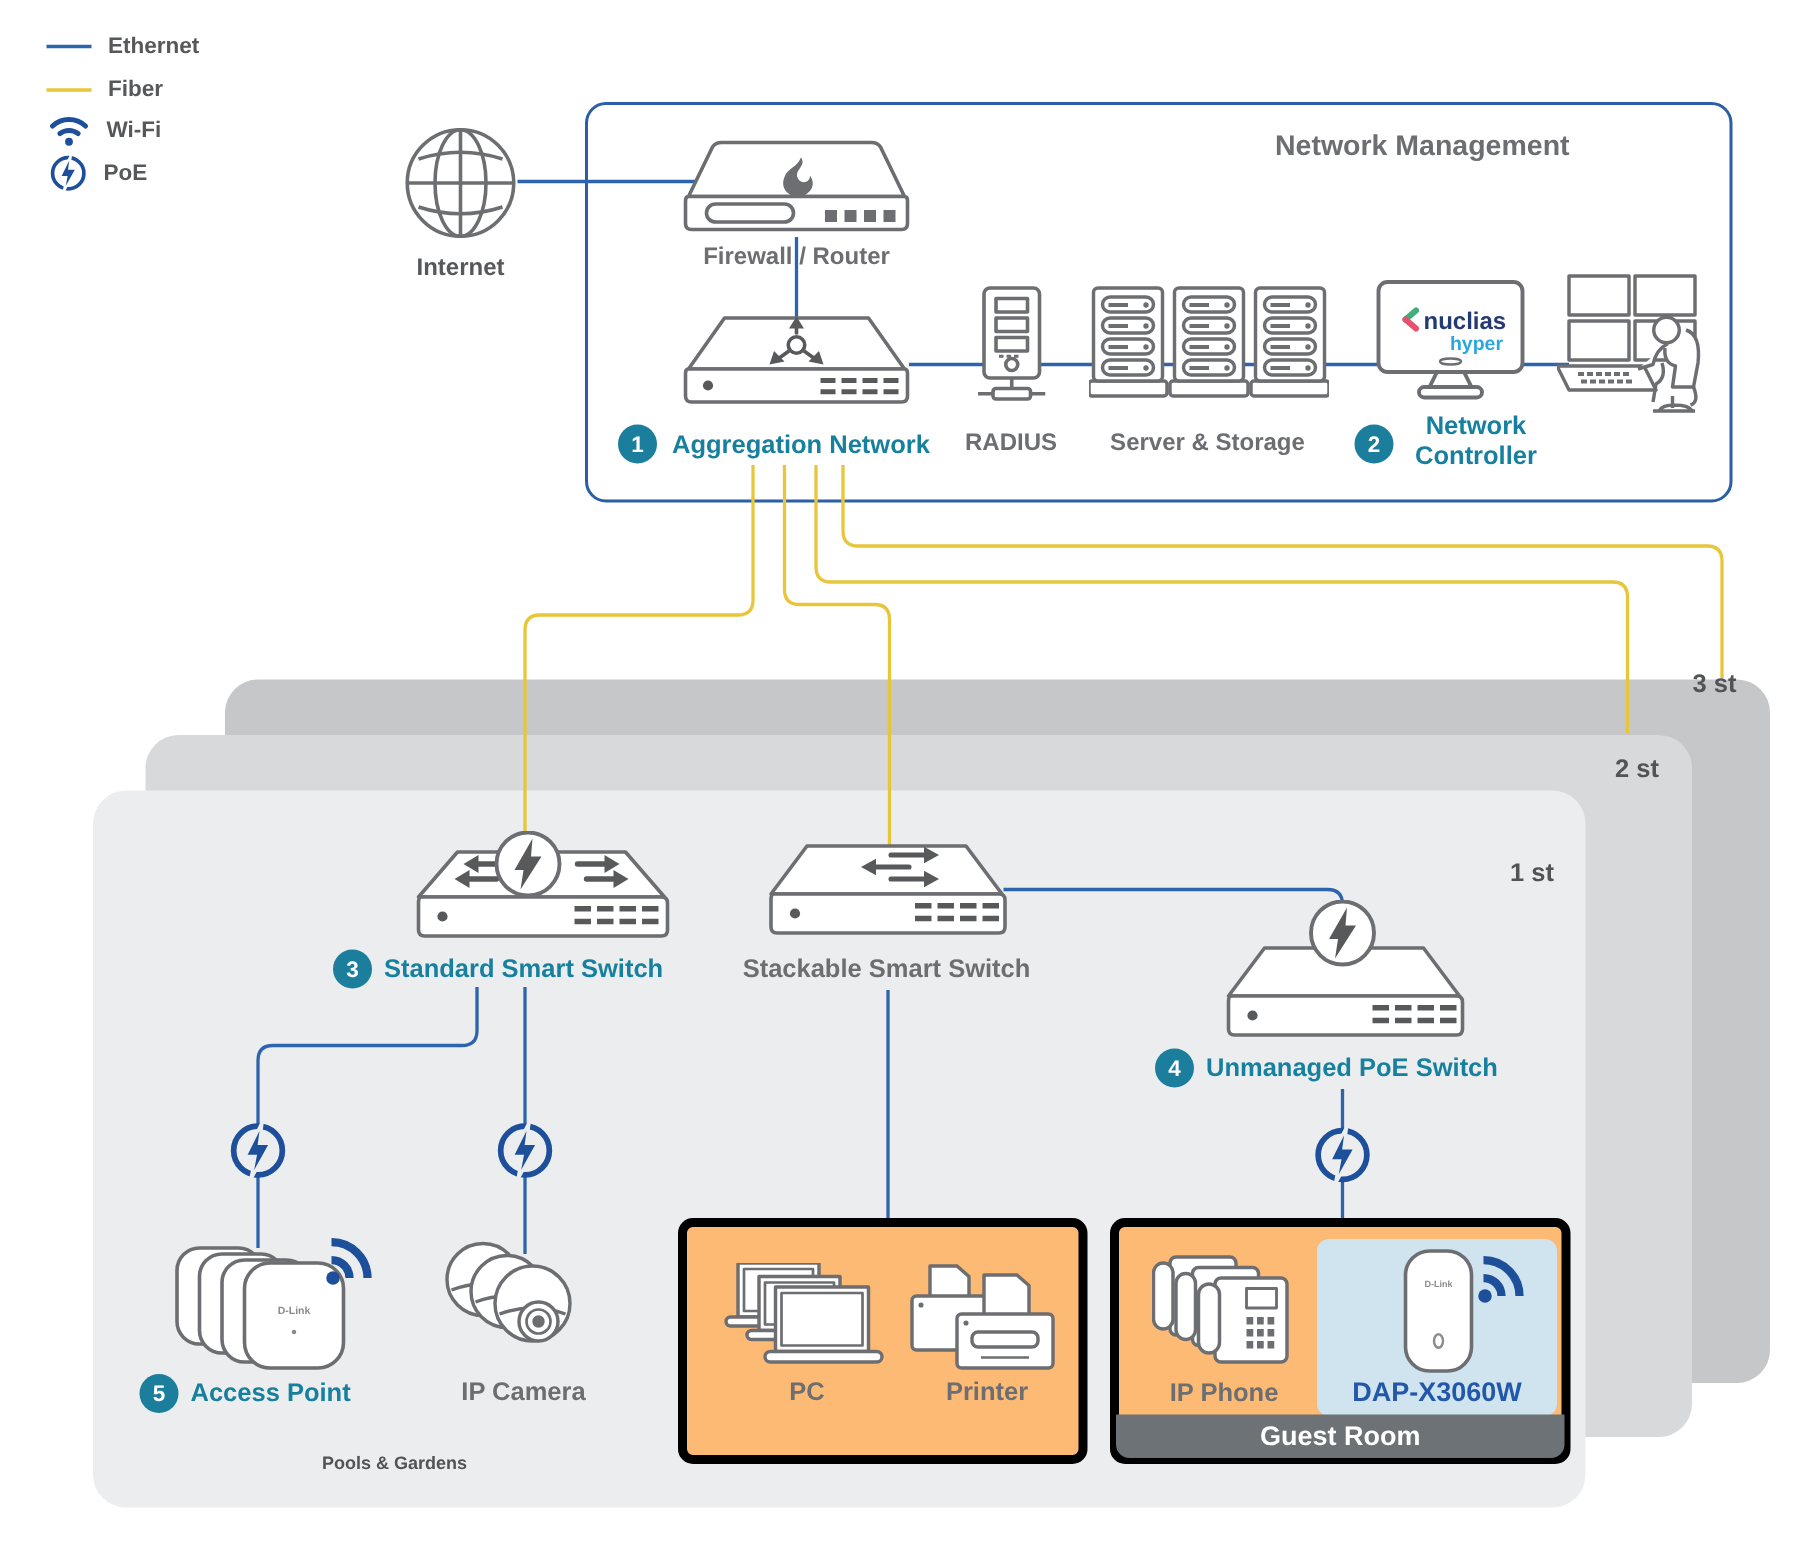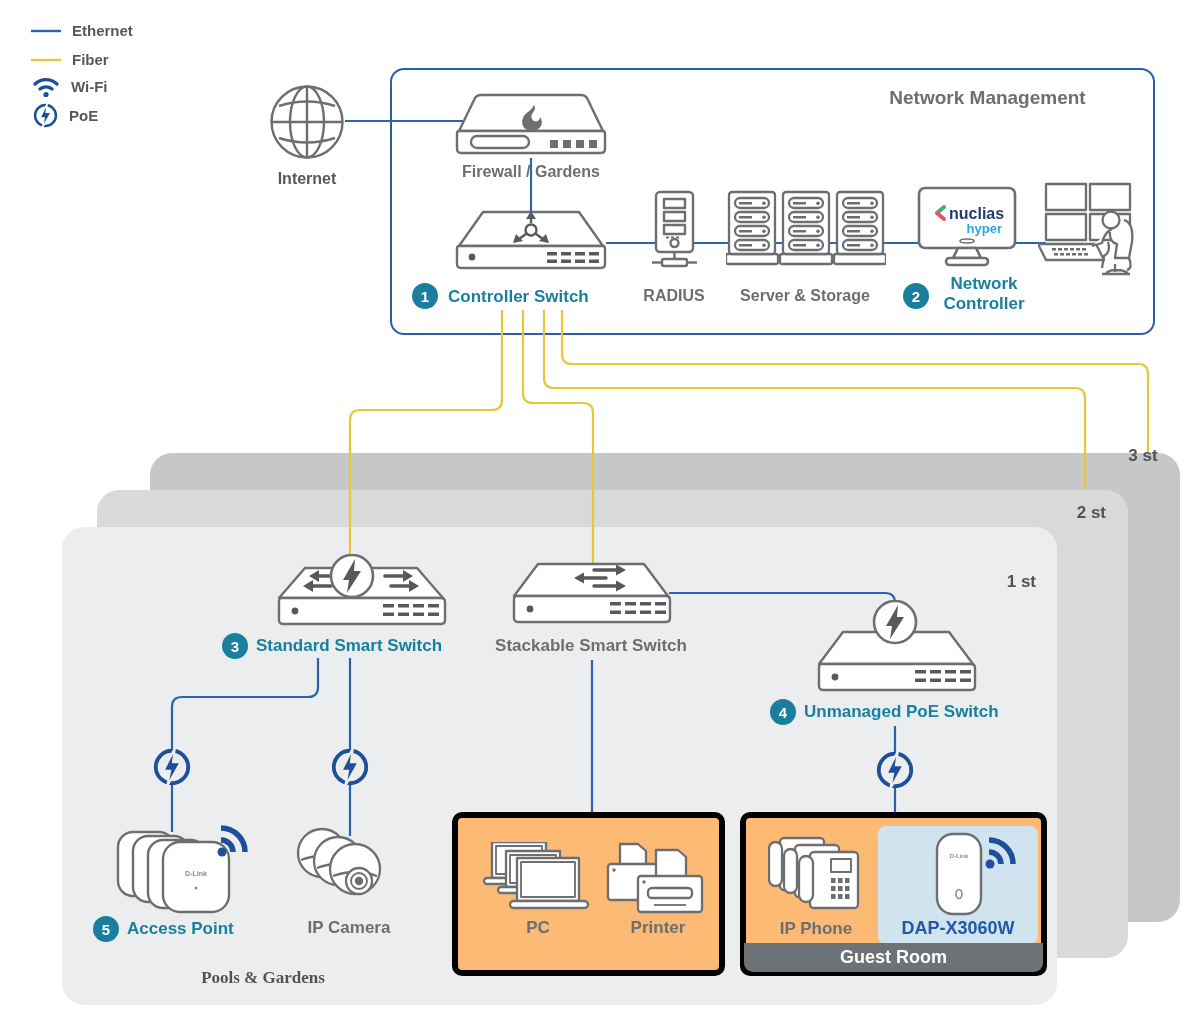--- a/index.html
+++ b/index.html
@@ -63,21 +63,21 @@
   </div>
 
   <div class="panel" style="left:150px;top:453px;width:1030px;height:469px;background:#c6c7c9;"></div>
   <div class="panel" style="left:97px;top:490px;width:1031px;height:468px;background:#d8d9db;"></div>
   <div class="panel" style="left:62px;top:527px;width:995px;height:478px;background:#ebedee;"></div>
   <div class="lbl lbl-dark" style="left:1118px;top:446px;width:50px;font-size:17px;text-align:center;z-index:3;">3 st</div>
   <div class="lbl lbl-dark" style="left:1056px;top:503px;width:50px;font-size:17px;text-align:right;z-index:3;">2 st</div>
   <div class="lbl lbl-dark" style="left:986px;top:546px;width:50px;font-size:17px;text-align:right;z-index:3;margin-top:26px;">1 st</div>
 
   <div class="nm-box"></div>
-  <div class="lbl" style="left:850px;top:87px;width:275px;font-size:19px;text-align:center;">Network Management</div>
+  <div class="lbl" style="left:850px;top:87px;width:275px;font-size:19px;text-align:left;">Network Management</div>
 
   <svg class="lines" width="1200" height="1034">
     <g fill="none" stroke="#2d64ae" stroke-width="2.2">
       <path d="M345,121 H470"></path>
       <path d="M531,158 V212"></path>
       <path d="M606,243 H1046"></path>
       <path d="M669,593 H885 Q895,593 895,603 V622"></path>
       <path d="M318,658 V687 Q318,697 308,697 H182 Q172,697 172,707 V832"></path>
       <path d="M350,658 V836"></path>
       <path d="M592,660 V812"></path>
@@ -107,21 +107,21 @@
     <g stroke="#6d6e71" stroke-width="2.4" stroke-linejoin="round">
       <path d="M26,2 H126 Q130,2 132,5 L148,38 H4 L20,5 Q22,2 26,2 Z" fill="#fff"></path>
       <path d="M4,38 H148 Q150,38 150,41 V56 Q150,60 146,60 H6 Q2,60 2,56 V41 Q2,38 4,38 Z" fill="#fff"></path>
       <rect x="16" y="43" width="58" height="12" rx="6" fill="#fff"></rect>
     </g>
     <path d="M79,12 c4,6 -5,8 -2,14 c2,4 8,3 8,-2 c5,7 -1,14 -8,14 c-7,0 -12,-6 -9,-13 c2,-6 8,-6 11,-13 z" fill="#6d6e71"></path>
     <g fill="#6d6e71">
       <path d="M95,47 h8 v8 h-8 z M108,47 h8 v8 h-8 z M121,47 h8 v8 h-8 z M134,47 h8 v8 h-8 z"></path>
     </g>
   </svg>
-  <div class="lbl ctr" style="left:450px;top:163px;width:162px;font-size:16px;">Firewall / Gardens</div>
+  <div class="lbl ctr" style="left:450px;top:163px;width:162px;font-size:16px;">Firewall / Router</div>
 
   <svg class="dev" style="left:455px;top:210px;" width="152" height="64">
     <g stroke="#6d6e71" stroke-width="2.4" stroke-linejoin="round">
       <path d="M28,2 H124 L148,36 H4 Z" fill="#fff"></path>
       <path d="M4,36 H148 Q150,36 150,39 V54 Q150,58 146,58 H6 Q2,58 2,54 V39 Q2,36 4,36 Z" fill="#fff"></path>
     </g>
     <g stroke="#58595b" stroke-width="2.4" fill="none">
       <circle cx="76" cy="20" r="5.5"></circle>
       <line x1="76" y1="13" x2="76" y2="7"></line>
       <line x1="71" y1="24" x2="64" y2="29"></line>
@@ -130,21 +130,21 @@
     <g fill="#58595b">
       <polygon points="76,1 71,9 81,9"></polygon>
       <polygon points="58,33 61,24 68,31"></polygon>
       <polygon points="94,33 84,31 91,24"></polygon>
       <circle cx="17" cy="47" r="3.4"></circle>
       <path d="M92,42 h10 v3.4 h-10 z M106,42 h10 v3.4 h-10 z M120,42 h10 v3.4 h-10 z M134,42 h10 v3.4 h-10 z"></path>
       <path d="M92,49.5 h10 v3.4 h-10 z M106,49.5 h10 v3.4 h-10 z M120,49.5 h10 v3.4 h-10 z M134,49.5 h10 v3.4 h-10 z"></path>
     </g>
   </svg>
   <div class="badge" style="left:412px;top:283px;">1</div>
-  <div class="lbl lbl-teal" style="left:448px;top:287px;">Controller Switch</div>
+  <div class="lbl lbl-teal" style="left:448px;top:287px;">Aggregation Network</div>
 
   <svg class="dev" style="left:651px;top:190px;" width="46" height="84">
     <g stroke="#6d6e71" stroke-width="2.4" fill="#fff" stroke-linejoin="round">
       <rect x="5" y="2" width="37" height="60" rx="4"></rect>
       <rect x="13" y="9" width="21" height="9"></rect>
       <rect x="13" y="22" width="21" height="9"></rect>
       <rect x="13" y="35" width="21" height="9"></rect>
       <circle cx="23.5" cy="53" r="4"></circle>
       <line x1="23.5" y1="62" x2="23.5" y2="69"></line>
       <rect x="11" y="69" width="25" height="7" rx="2"></rect>
@@ -354,21 +354,21 @@
         <circle cx="27" cy="27" r="25" fill="#fff"></circle>
         <path d="M5,34 Q27,26 49,34" fill="none"></path>
         <circle cx="31" cy="39" r="13" fill="#fff"></circle>
         <circle cx="31" cy="39" r="8" fill="#fff" stroke-width="1.8"></circle>
         <circle cx="31" cy="39" r="3" fill="#6d6e71"></circle>
       </g>
     </g>
   </svg>
   <div class="lbl lbl-gray ctr" style="left:295px;top:918px;width:108px;">IP Camera</div>
 
-  <div class="lbl lbl-dark ctr" style="left:140px;top:968px;width:246px;font-size:17px;z-index:3;font-family:Liberation Serif, serif;">Pools &amp; Gardens</div>
+  <div class="lbl lbl-dark ctr" style="left:140px;top:968px;width:246px;font-size:12px;z-index:3;">Pools &amp; Gardens</div>
 
   <div class="room" style="left:452px;width:273px;">
     <svg class="abs" style="left:24px;top:24px;" width="112" height="74">
       <g stroke="#6d6e71" stroke-width="2.3" stroke-linejoin="round">
         <rect x="10" y="0" width="54" height="36" fill="#fff"></rect>
           <rect x="14" y="4" width="46" height="28" fill="#fff" stroke-width="1.8"></rect>
         <rect x="2" y="36" width="70" height="6" rx="3" fill="#fff"></rect>
         <g transform="translate(14,9)">
           <rect x="10" y="0" width="54" height="36" fill="#fff"></rect>
             <rect x="14" y="4" width="46" height="28" fill="#fff" stroke-width="1.8"></rect>

